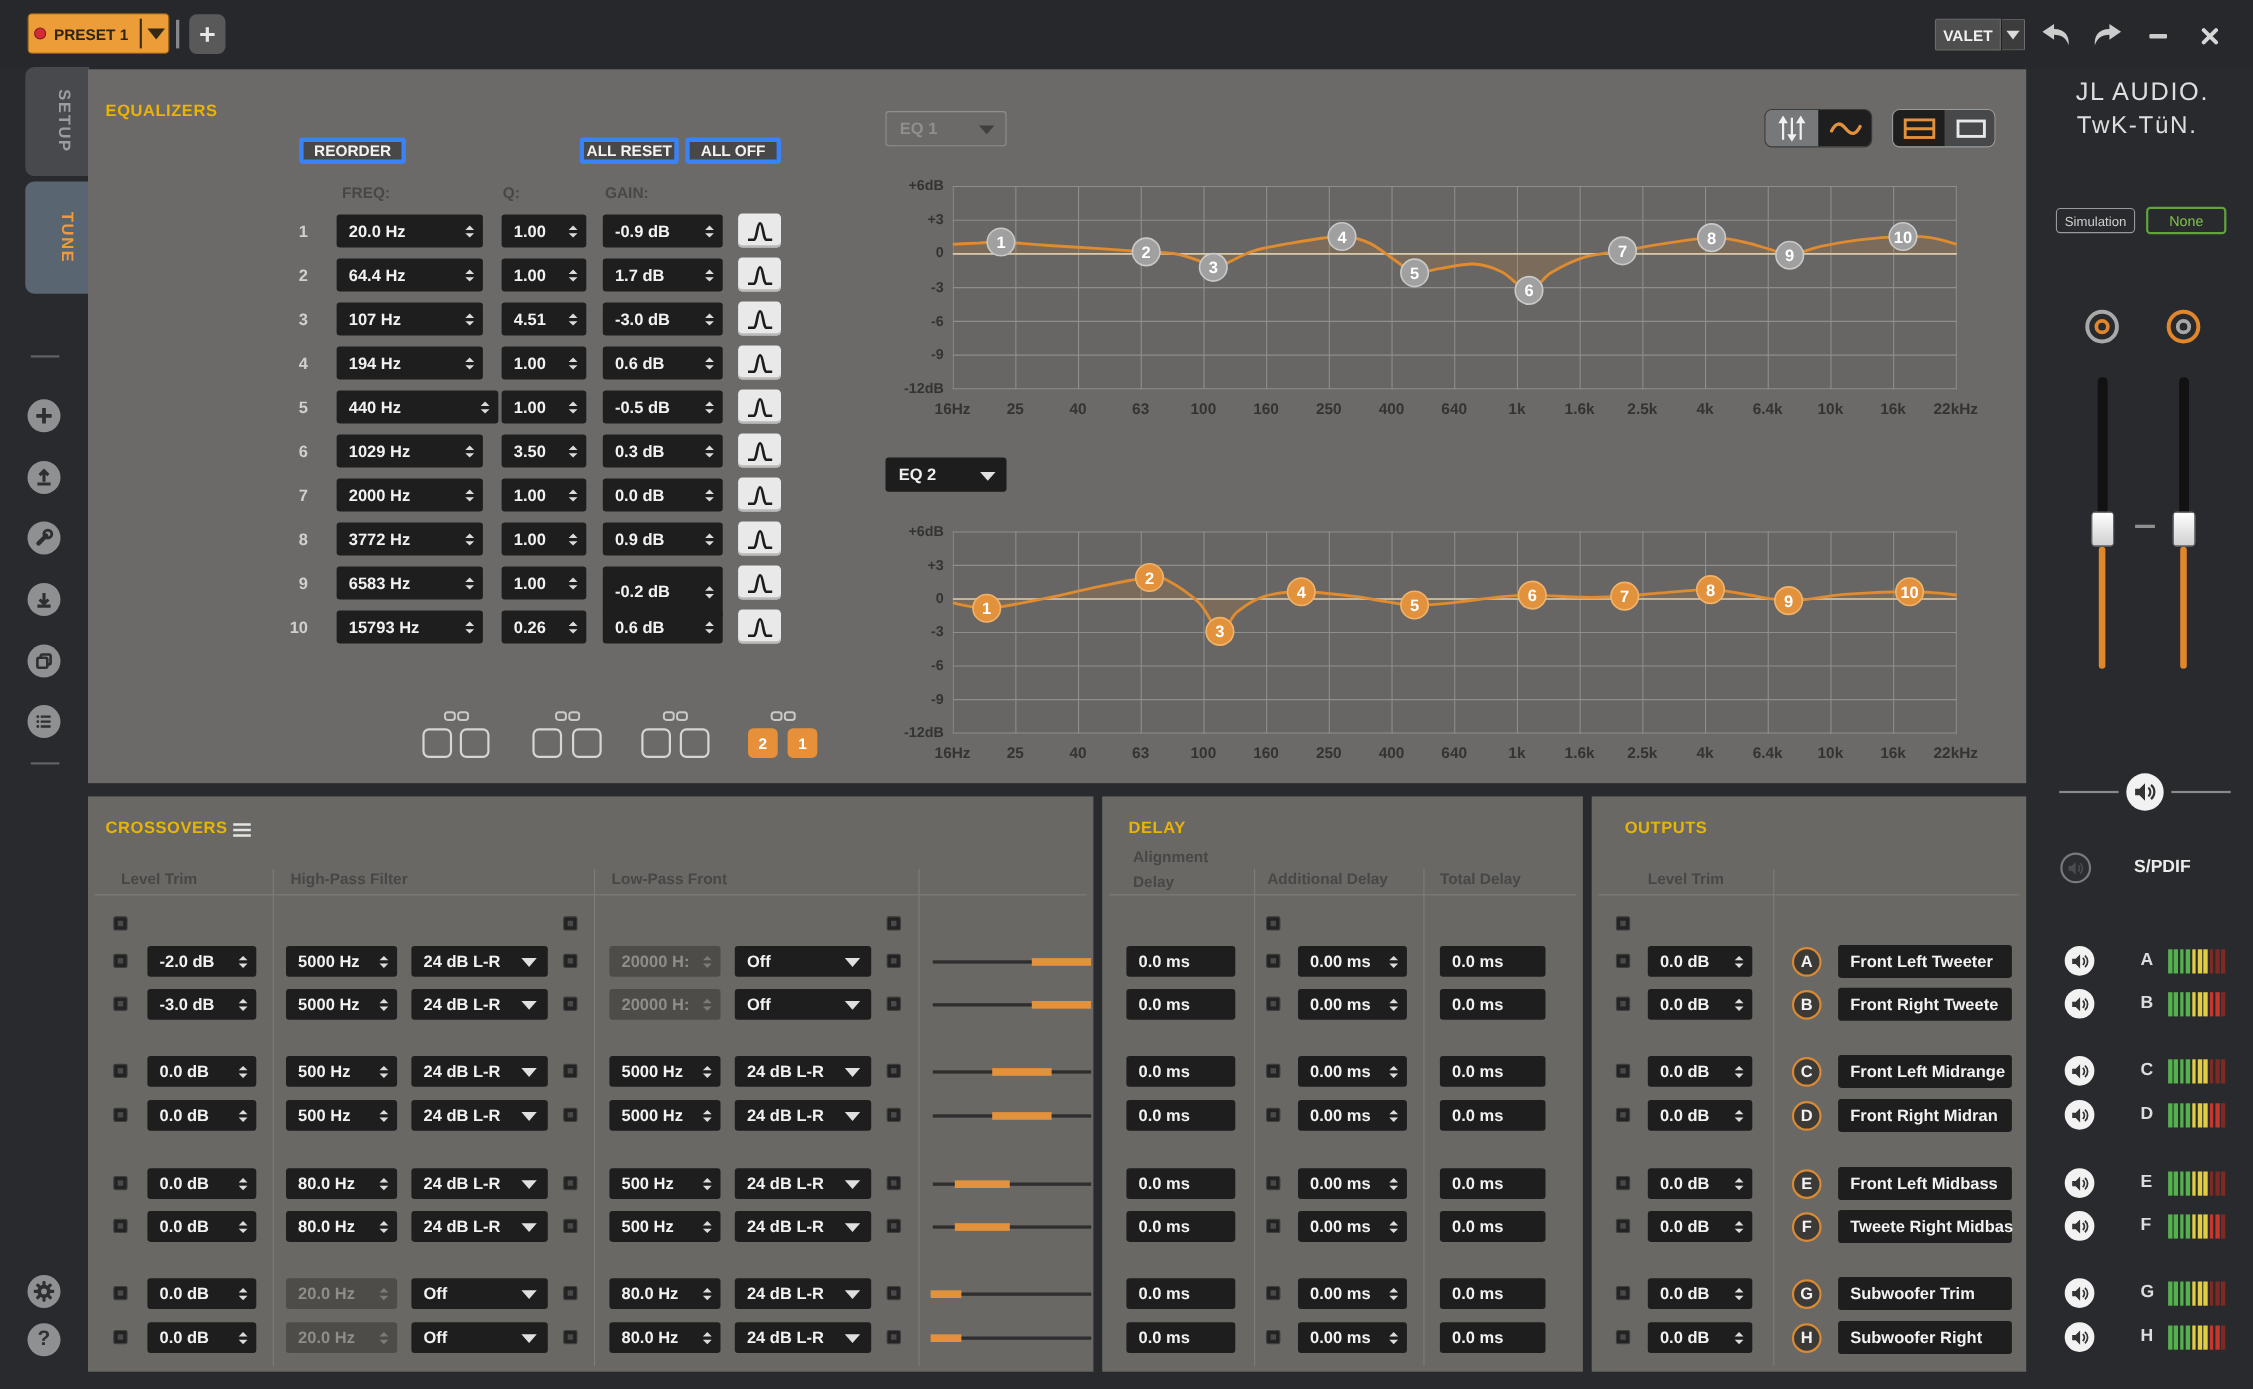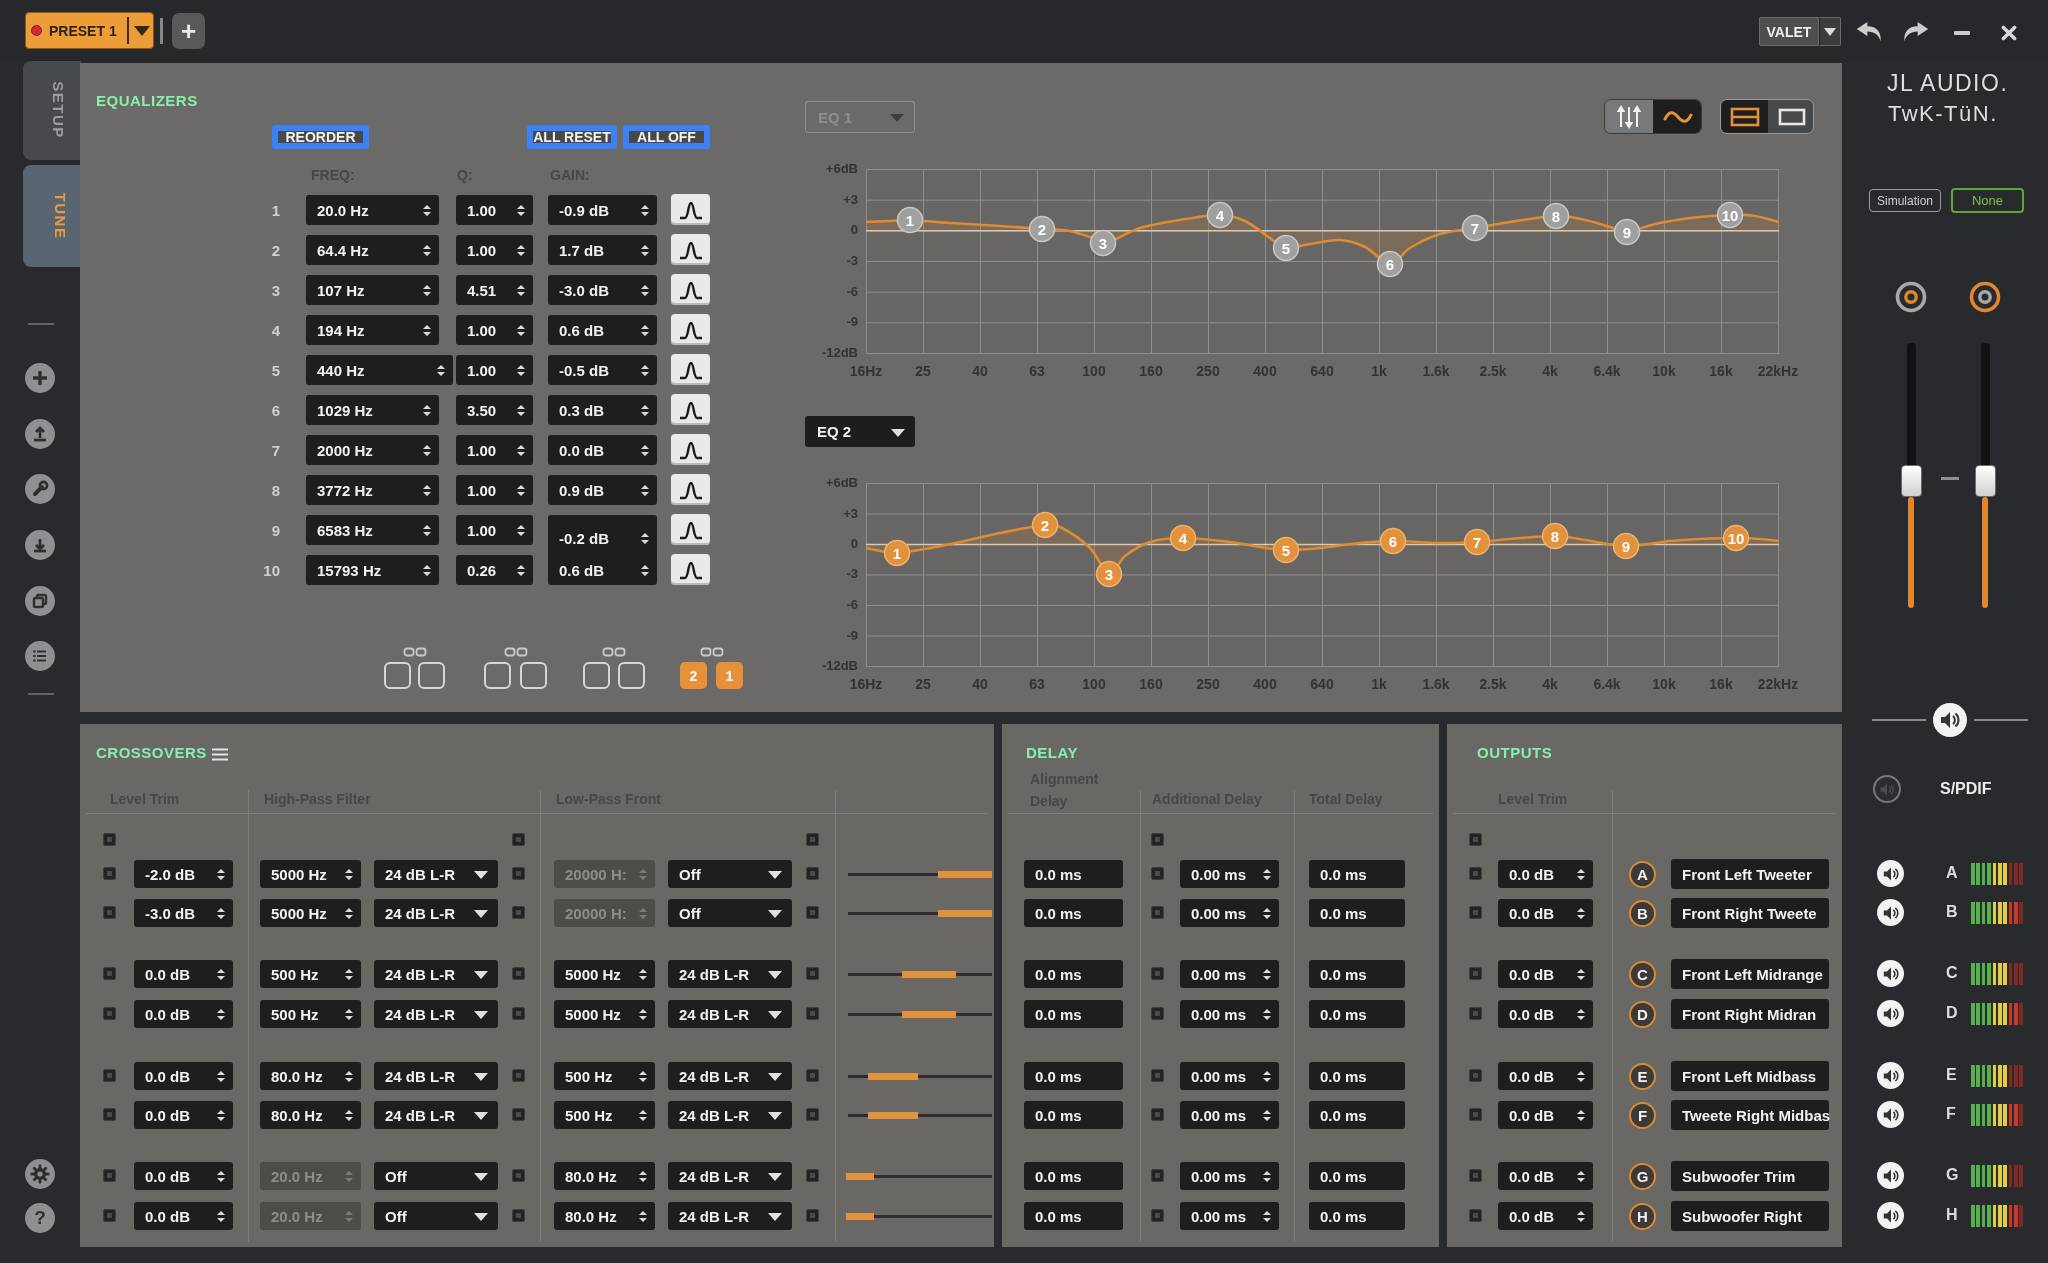--- a/index.html
+++ b/index.html
@@ -8,25 +8,25 @@
 .spin{position:absolute;right:8px;top:0;height:100%;display:flex;flex-direction:column;justify-content:center;gap:3px;}
 .spin i{display:block;width:0;height:0;border-left:4.5px solid transparent;border-right:4.5px solid transparent;}
 .spin .u{border-bottom:4.5px solid #dcdcdc;}
 .spin .d{border-top:4.5px solid #dcdcdc;}
 .dis .spin .u{border-bottom-color:#7a7a78;}
 .dis .spin .d{border-top-color:#7a7a78;}
 .ddtri{position:absolute;right:10px;top:50%;margin-top:-3px;width:0;height:0;border-left:7px solid transparent;border-right:7px solid transparent;border-top:8px solid #e0e0e0;}
 .cb{position:absolute;width:13px;height:13px;background:#232323;border-radius:2px;border:1px solid #3e3e3e;}
 .cb:after{content:"";position:absolute;left:3px;top:3px;width:5px;height:5px;background:#4a4a4a;}
 .hdr{position:absolute;color:#474747;font-weight:700;font-size:14px;white-space:nowrap;}
-.title{position:absolute;color:#86efac;font-weight:700;font-size:15px;letter-spacing:0.5px;white-space:nowrap;}
+.title{position:absolute;color:#eab308;font-weight:700;font-size:15px;letter-spacing:0.5px;white-space:nowrap;}
 .vline{position:absolute;width:1px;background:#7d7d7b;}
 .hline{position:absolute;height:1px;background:#7d7d7b;}
 .rownum{position:absolute;color:#d0d0d0;font-weight:700;font-size:15px;text-align:right;width:24px;}
-.btn{position:absolute;background:#484848;border:6px solid #3b82f6;border-radius:3px;color:#f2f2f2;font-weight:700;font-size:14px;display:flex;align-items:center;justify-content:center;}
+.btn{position:absolute;background:#484848;border:4px solid #3b82f6;border-radius:3px;color:#f2f2f2;font-weight:700;font-size:14px;display:flex;align-items:center;justify-content:center;}
 .bell{position:absolute;width:39px;height:31px;background:#e9e9e9;border-radius:4px;display:flex;align-items:center;justify-content:center;box-shadow:inset 0 -2px 0 #b9b9b9;}
 .sq{position:absolute;width:27px;height:27px;border:2px solid #d6d6d6;border-radius:6px;}
 .osq{position:absolute;width:27px;height:27px;background:#e6913a;border-radius:5px;color:#fff;font-weight:700;font-size:14px;display:flex;align-items:center;justify-content:center;}
 .circ{position:absolute;background:#8f9092;border-radius:50%;display:flex;align-items:center;justify-content:center;}
 .glab{position:absolute;color:#333331;font-weight:700;font-size:13px;white-space:nowrap;}
 .vutxt{position:absolute;color:#dddddd;font-weight:700;font-size:16px;}
 </style></head><body>
 
 <div class="abs" style="left:0;top:0;width:2048px;height:62px;background:#26282b;"></div>
 <div class="abs" style="left:25px;top:12px;width:129px;height:37px;background:#ed9d37;border-radius:4px;border:1px solid #8a5a14;"></div>

